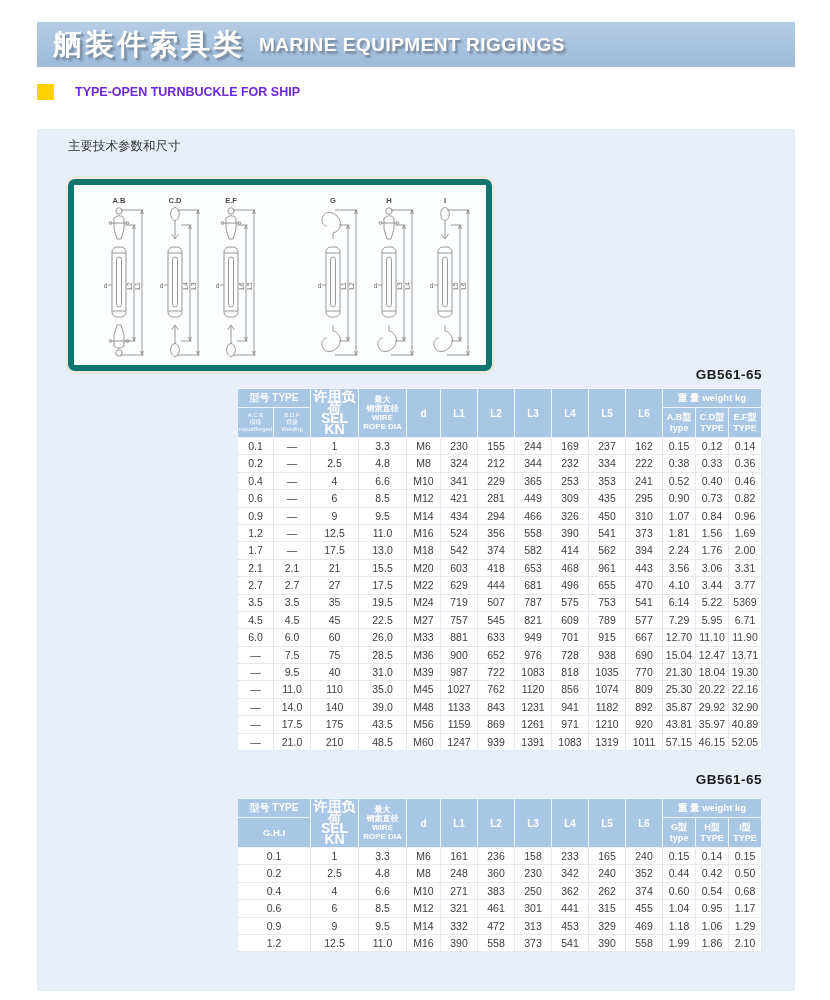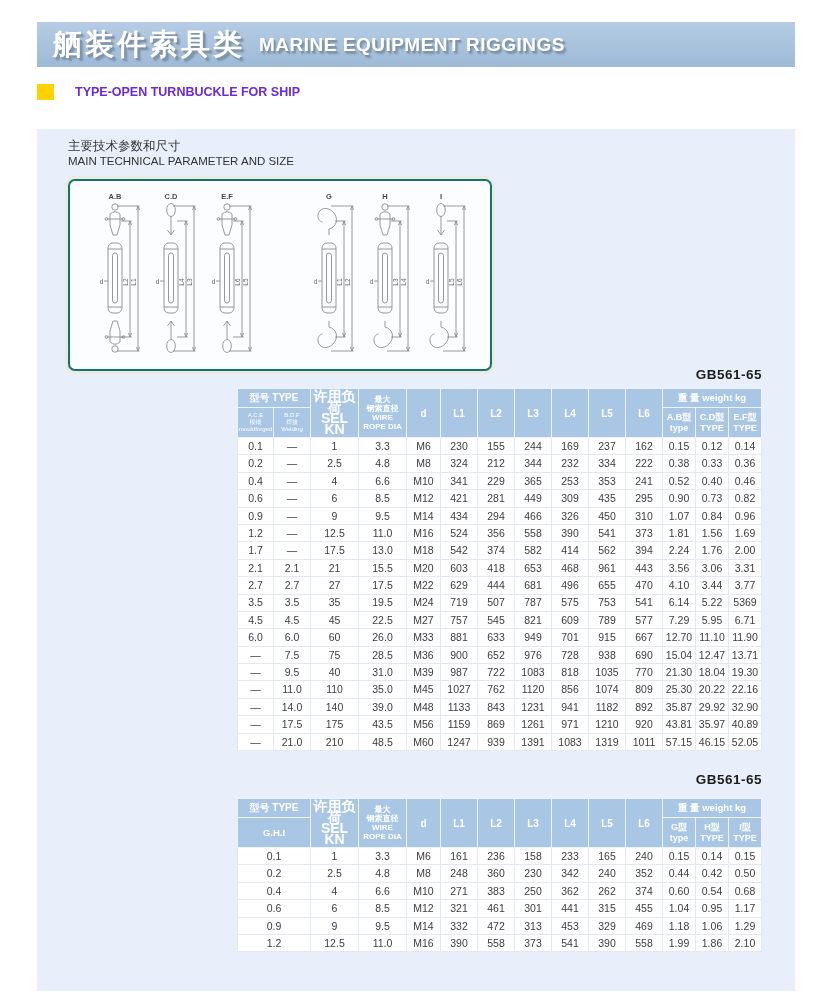--- a/index.html
+++ b/index.html
@@ -30,21 +30,21 @@
   .section-zh{font-size:17px;font-weight:bold;color:#0a0a0a;letter-spacing:1px;}
   .section-en{font-size:12.5px;font-weight:bold;color:#6d28d9;margin-left:10px;}
   
   .panel{position:absolute;left:37px;top:113px;width:758px;height:862px;background:#e8effa;margin-top:16px;}
   .subtitle{position:absolute;left:31px;top:9px;color:#333;}
   .subtitle .zh{font-size:12.5px;line-height:16px;}
   .subtitle .en{font-size:11.5px;line-height:15px;}
   
   .diagram-box{
     position:absolute;left:31px;top:50px;width:424px;height:192px;box-sizing:border-box;
-    background:#fcfdff;border:2px solid #0f766e;border-radius:7px;
+    background:#fcfdff;border:6px solid #0f766e;border-radius:7px;
     box-shadow:0 0 0 3px rgba(241,218,124,.22);
   }
   .figs{position:absolute;left:26px;top:10px;display:flex;}
   .figs svg{display:block;}
   .figs svg.gap{margin-left:46px;}
   .fig-stroke{stroke:#8d8d8d;fill:none;stroke-width:.9;}
   .fig-label{fill:#4a4a4a;font-size:7.5px;font-weight:bold;text-anchor:middle;stroke:none;}
   .dimlbl{fill:#666;font-size:6.5px;text-anchor:middle;stroke:none;}
   
   .std-label{
@@ -87,21 +87,20 @@
 
 <div class="section-row">
   <span class="bullet"></span>
   <span class="section-en">TYPE-OPEN TURNBUCKLE FOR SHIP</span>
 </div>
 
 <div class="panel">
 
   <div class="subtitle">
     <div class="zh">主要技术参数和尺寸</div>
-    <div class="en">MAIN TECHNICAL PARAMETER AND SIZE</div>
   </div>
 
   <div class="diagram-box">
     <div class="figs" id="figs">
         <svg width="56" height="170" viewBox="0 0 56 170" class="">
     <text class="fig-label" x="19" y="8">A.B</text>
     <g class="fig-stroke">
       <circle cx="19" cy="16" r="3.2"></circle>
          <path d="M 14 23 Q 19 18.5 24 23 L 24 34 M 14 23 L 14 34
                   M 10.5 28 L 27.5 28 M 14 34 L 17 44 L 21 44 L 24 34"></path>

